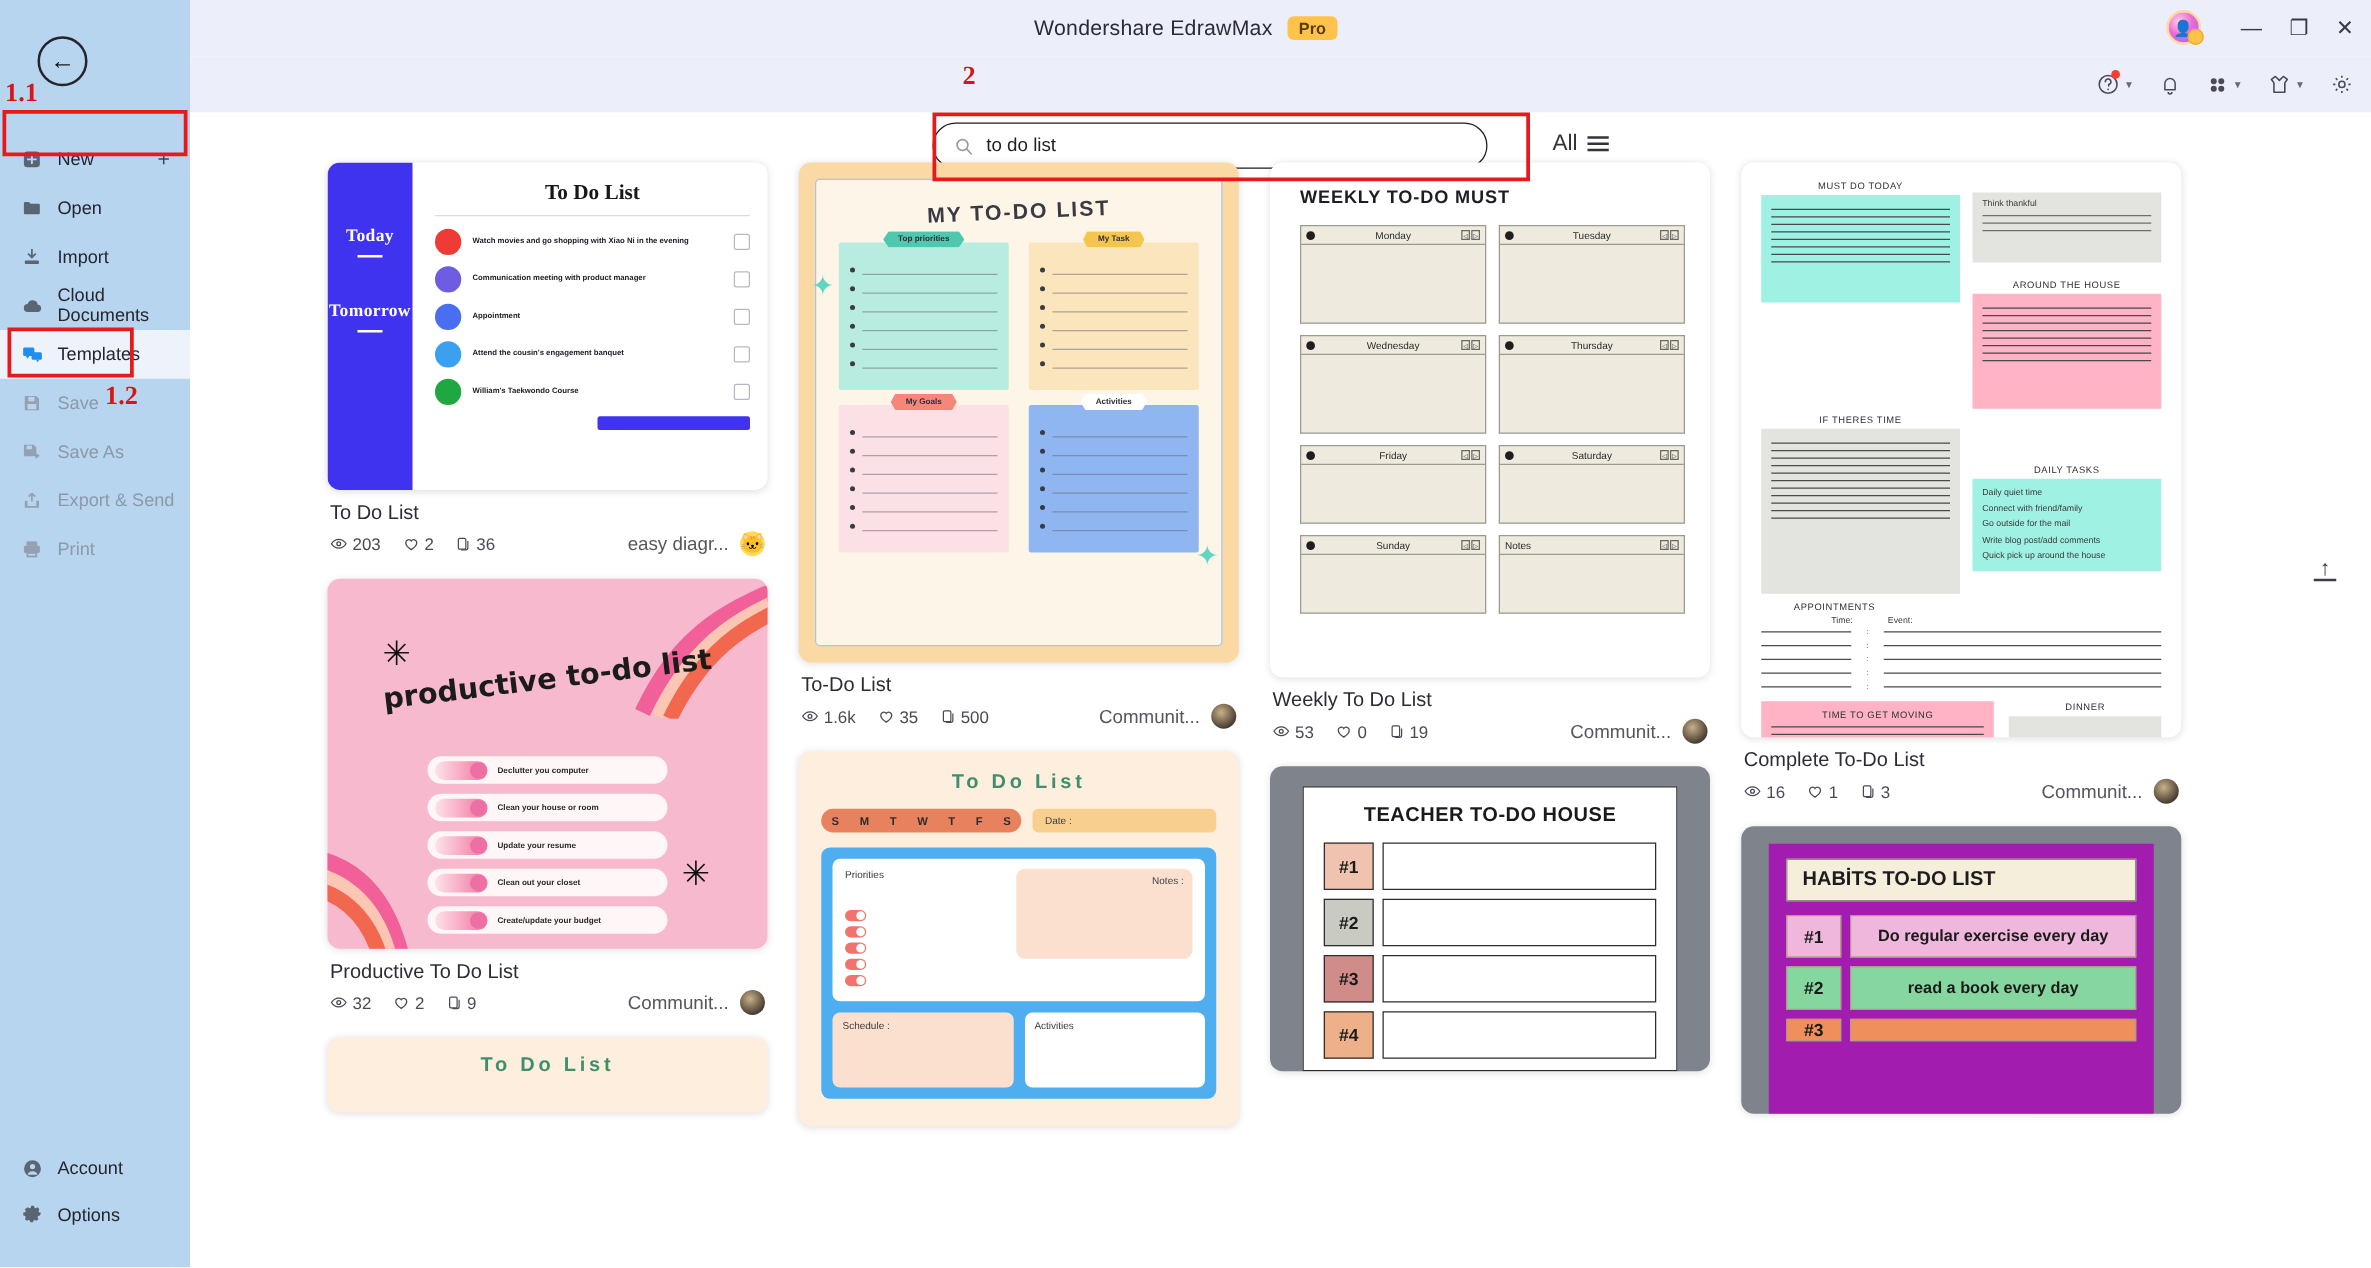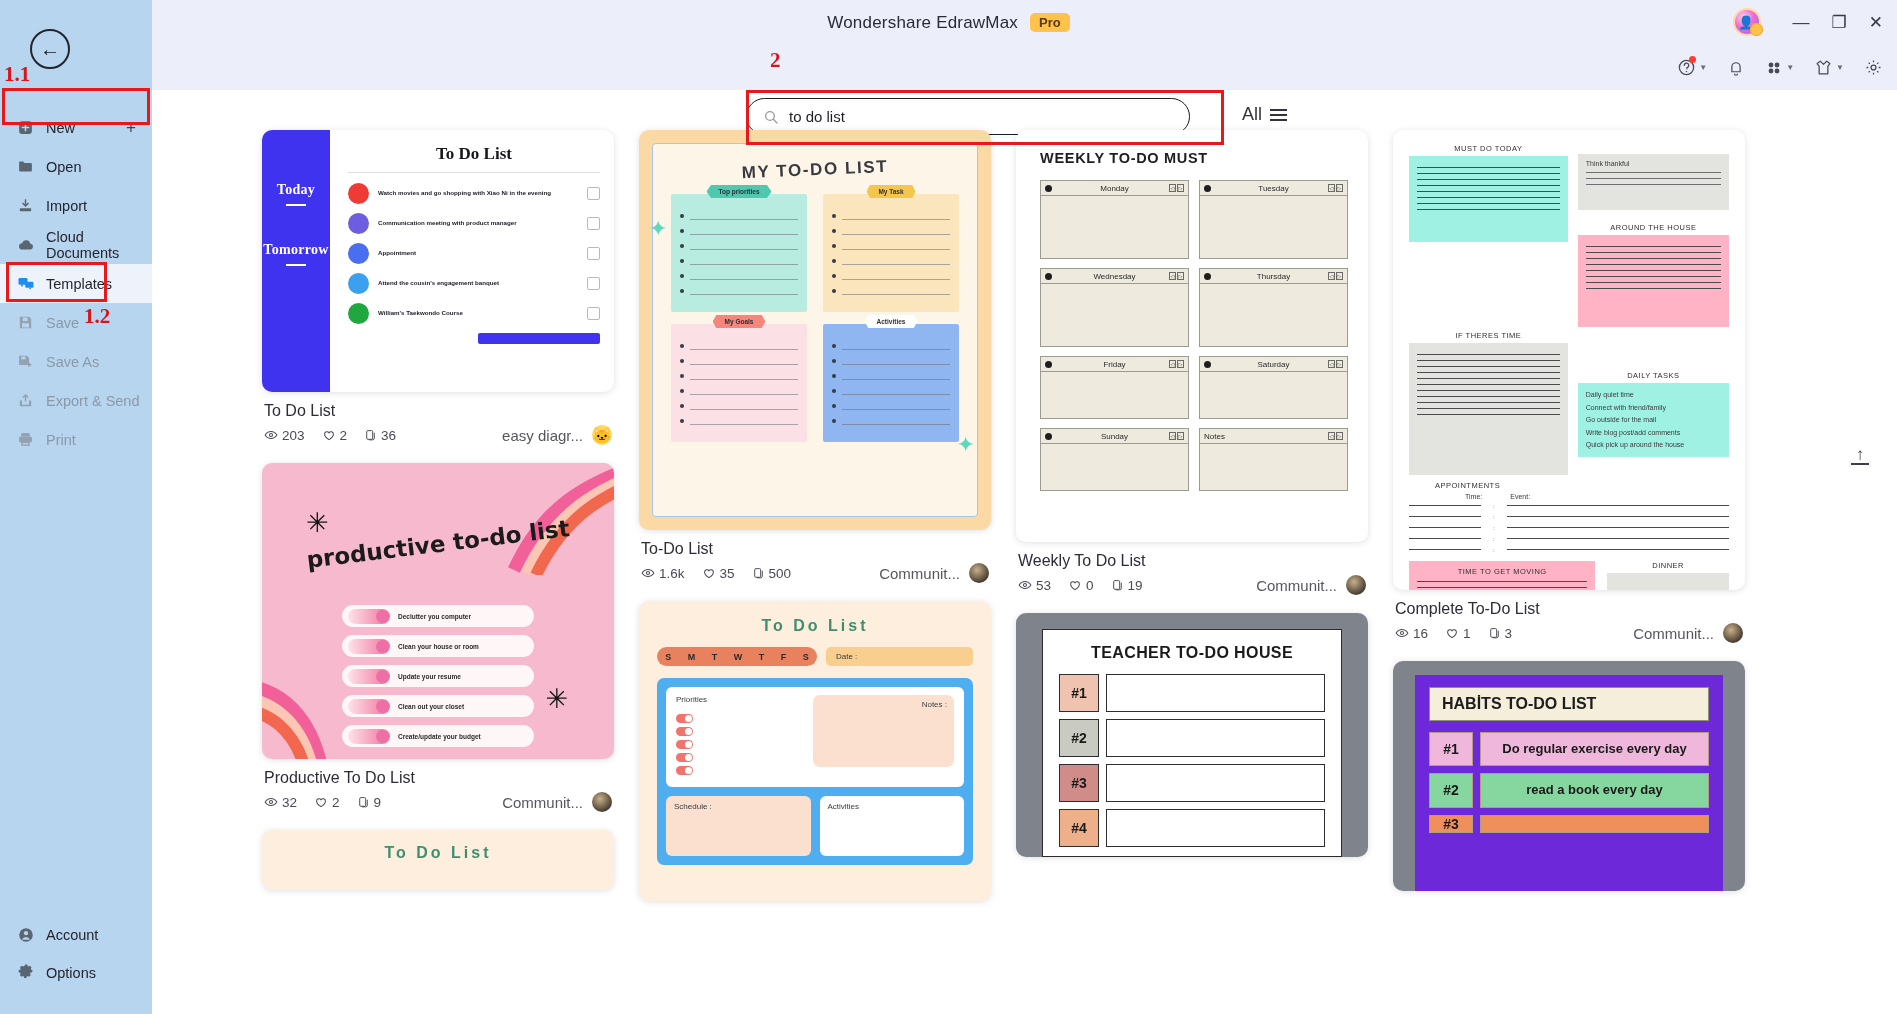--- a/index.html
+++ b/index.html
@@ -251,40 +251,40 @@
   .t6 { height: 300px; background: #fdeede; padding: 16px 18px; position: relative; }
   .t6-h { text-align: center; font-size: 16px; font-weight: bold; color: #3f8f6e; letter-spacing: 3px; margin-bottom: 12px; }
   .t6-row { display: flex; gap: 9px; margin-bottom: 12px; }
   .t6-sm { background: #e8825e; border-radius: 11px; height: 19px; flex: 0 0 160px;
            display: flex; align-items: center; justify-content: space-around;
            font-size: 9px; color: #2c2c2c; font-weight: bold; }
   .t6-date { background: #f8cf8f; border-radius: 5px; height: 19px; flex: 1;
              display: flex; align-items: center; padding-left: 10px; font-size: 8px; color: #3a3a3a; }
   .t6-blue { background: #4eaef0; border-radius: 7px; padding: 9px; }
   .t6-white { background: #fff; border-radius: 6px; padding: 8px 10px; display: flex; gap: 10px; }
-  .t6-lbl { font-size: 8px; color: #3a3a3a; margin-bottom: 10px; }
+  .t6-lbl { font-size: 8px; color: #3a3a3a; margin-bottom: 24px; }
   .t6-tog { width: 17px; height: 9px; border-radius: 5px; background: #f2736d; position: relative; margin-bottom: 4px; }
   .t6-tog::after { content:""; position:absolute; right:1px; top:1px; width:7px; height:7px; border-radius:50%; background:#fff; }
   .t6-notes { background: #fbe0d0; border-radius: 7px; flex: 1; height: 72px; padding: 5px 7px; font-size: 8px; color: #444; text-align: right; }
   .t6-row2 { display: flex; gap: 9px; margin-top: 9px; }
   .t6-sched { background: #fbe0d0; border-radius: 6px; flex: 1; height: 60px; padding: 6px 8px; font-size: 8px; color: #3a3a3a; }
   .t6-act { background: #fff; border-radius: 6px; flex: 1; height: 60px; padding: 6px 8px; font-size: 8px; color: #3a3a3a; }
 
   
   .t7 { height: 244px; background: #7e838c; padding: 16px 26px 0 26px; }
   .t7-page { background: #fff; border: 1.5px solid #2c2c2c; height: 100%; padding: 14px 16px; }
   .t7-h { font-size: 16px; font-weight: bold; color: #1a1a1a; letter-spacing: .4px; margin-bottom: 12px; text-align:center; }
   .t7-row { display: flex; gap: 7px; margin-bottom: 7px; align-items: stretch; }
   .t7-num { width: 40px; border: 1.4px solid #2d2d2d; display: flex; align-items: center;
             justify-content: center; font-size: 14px; font-weight: bold; color: #1a1a1a; height: 38px; }
   .t7-blank { flex: 1; border: 1.4px solid #2d2d2d; height: 38px; }
 
   
   .t8 { height: 230px; background: #7e838c; padding: 14px 22px 0 22px; }
-  .t8-page { background: #6d28d9; height: 100%; padding: 12px 14px; }
+  .t8-page { background: #a21caf; height: 100%; padding: 12px 14px; }
   .t8-h { background: #f4eedb; border: 1.4px solid #8f8f78; font-size: 16px; font-weight: bold;
           color: #1d1d1d; padding: 7px 12px; margin-bottom: 11px; }
   .t8-row { display: flex; gap: 7px; margin-bottom: 7px; }
   .t8-num { width: 44px; display: flex; align-items: center; justify-content: center;
             font-size: 14px; font-weight: bold; color: #1a1a1a; border: 1px solid #b59a84; }
   .t8-tx { flex: 1; display: flex; align-items: center; justify-content: center; text-align: center;
            font-size: 13px; font-weight: bold; color: #1a1a1a; padding: 8px 6px; border: 1px solid #b59a84; line-height: 1.25; }
 
   
   .to-top {

